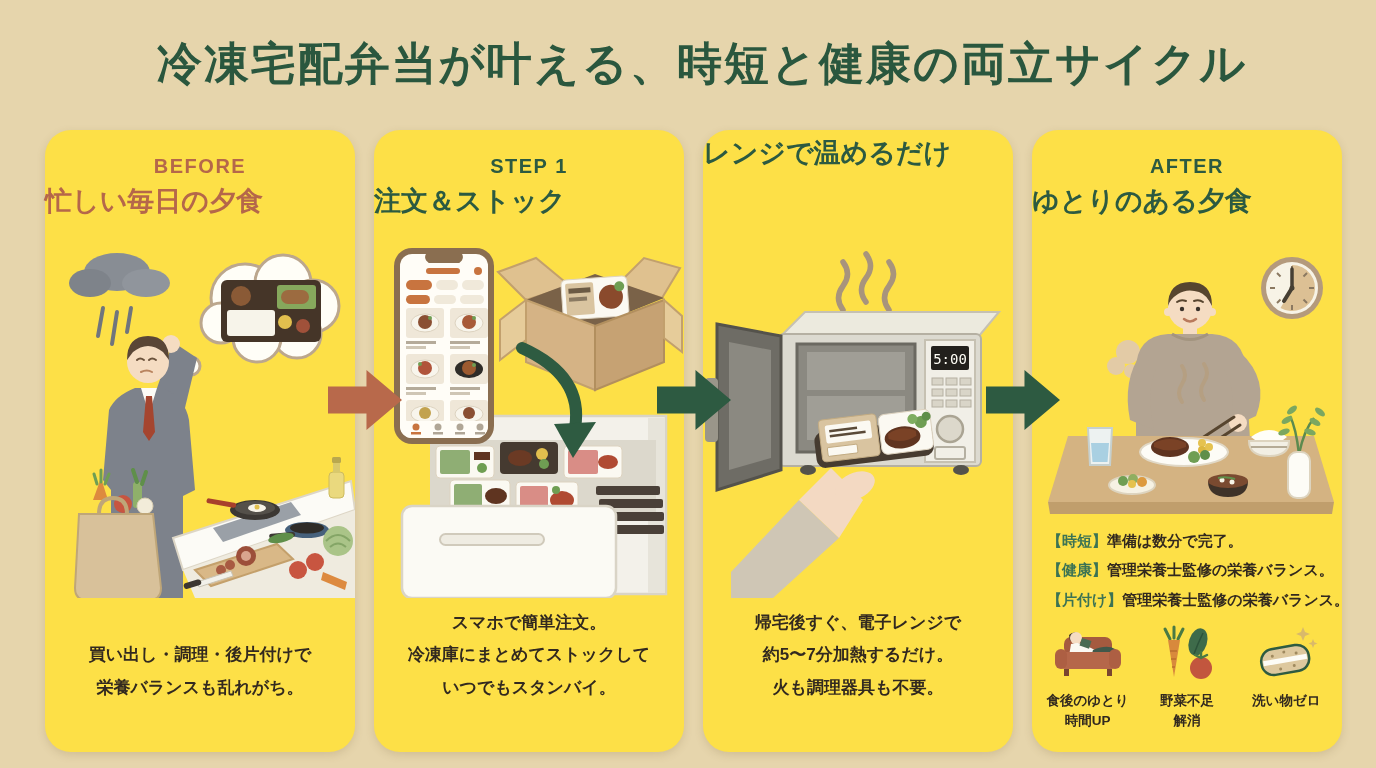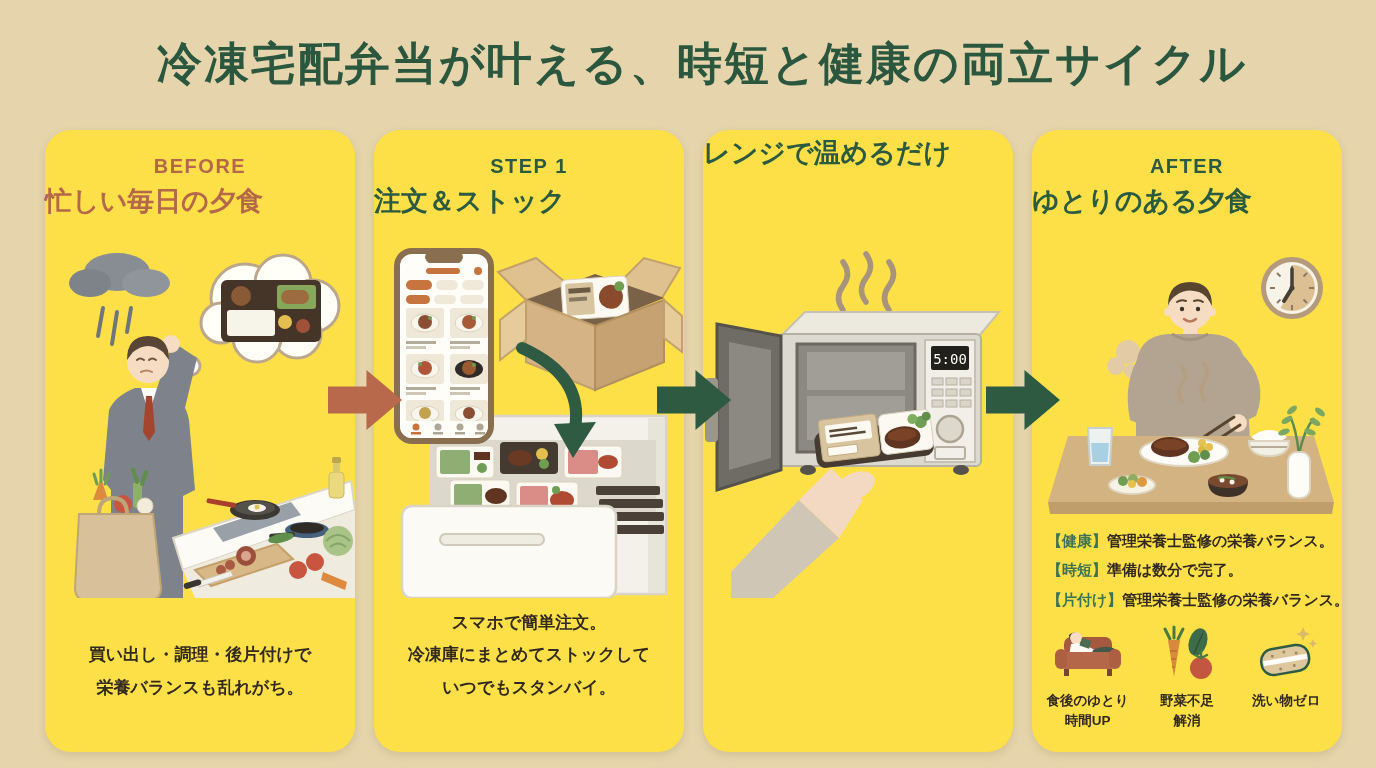--- a/index.html
+++ b/index.html
@@ -365,20 +365,25 @@
           <rect x="178" y="178" width="52" height="40" rx="6" fill="#fbf9f2" stroke="#ddd3c0"></rect>
           <ellipse cx="200" cy="203" rx="18" ry="11" fill="#5f3420"></ellipse>
           <path d="M186 198 q14 -8 28 0 l0 5 q-14 7 -28 0 z" fill="#7a4226"></path>
           <circle cx="220" cy="190" r="6" fill="#6f9e53"></circle>
             <circle cx="212" cy="186" r="5" fill="#7fae60"></circle>
             <circle cx="226" cy="185" r="4.5" fill="#5f8f4a"></circle>
         </g>
       </g>
     </svg>
 
+    <div class="caption">
+      <div>帰宅後すぐ、電子レンジで</div>
+      <div>約5〜7分加熱するだけ。</div>
+      <div>火も調理器具も不要。</div>
+    </div>
   </div>
 
   <div class="panel panel--after">
     <div class="panel-label">AFTER</div>
     <div class="panel-heading">ゆとりのある夕食</div>
 
     <svg class="illu" viewBox="0 0 310 280">
 
       <g>
         <circle cx="260" cy="48" r="31" fill="#b49a7c"></circle>
@@ -477,22 +482,22 @@
             <ellipse cx="283" cy="182" rx="6" ry="3" transform="rotate(30 283 182)"></ellipse>
             <ellipse cx="288" cy="172" rx="6" ry="3" transform="rotate(40 288 172)"></ellipse>
             <ellipse cx="278" cy="192" rx="6" ry="3" transform="rotate(20 278 192)"></ellipse>
           </g>
           <rect x="256" y="212" width="22" height="46" rx="9" fill="#fdfcf6" stroke="#ddd4bf" stroke-width="2"></rect>
         </g>
       </g>
     </svg>
 
     <div class="benefits">
+      <div><span class="benefit-tag">【時短】</span><span>準備は数分で完了。</span></div>
       <div><span class="benefit-tag">【健康】</span><span>管理栄養士監修の栄養バランス。</span></div>
-      <div><span class="benefit-tag">【時短】</span><span>準備は数分で完了。</span></div>
       <div><span class="benefit-tag">【片付け】</span><span>管理栄養士監修の栄養バランス。</span></div>
     </div>
 
     <div class="perks">
       <div class="perk">
         <svg width="66" height="58" viewBox="0 0 66 58">
           <rect x="9" y="12" width="48" height="18" rx="7" fill="#a55a3f"></rect>
           <path d="M14 10 a7 7 0 0 1 12 2 l-2 4 q-5 -4 -9 0 z" fill="#3e352b"></path>
           <circle cx="21" cy="13" r="6" fill="#f5dcc2"></circle>
           <path d="M16 19 q9 -3 16 2 l10 5 -4 8 -24 -3 z" fill="#fbf9f2"></path>

